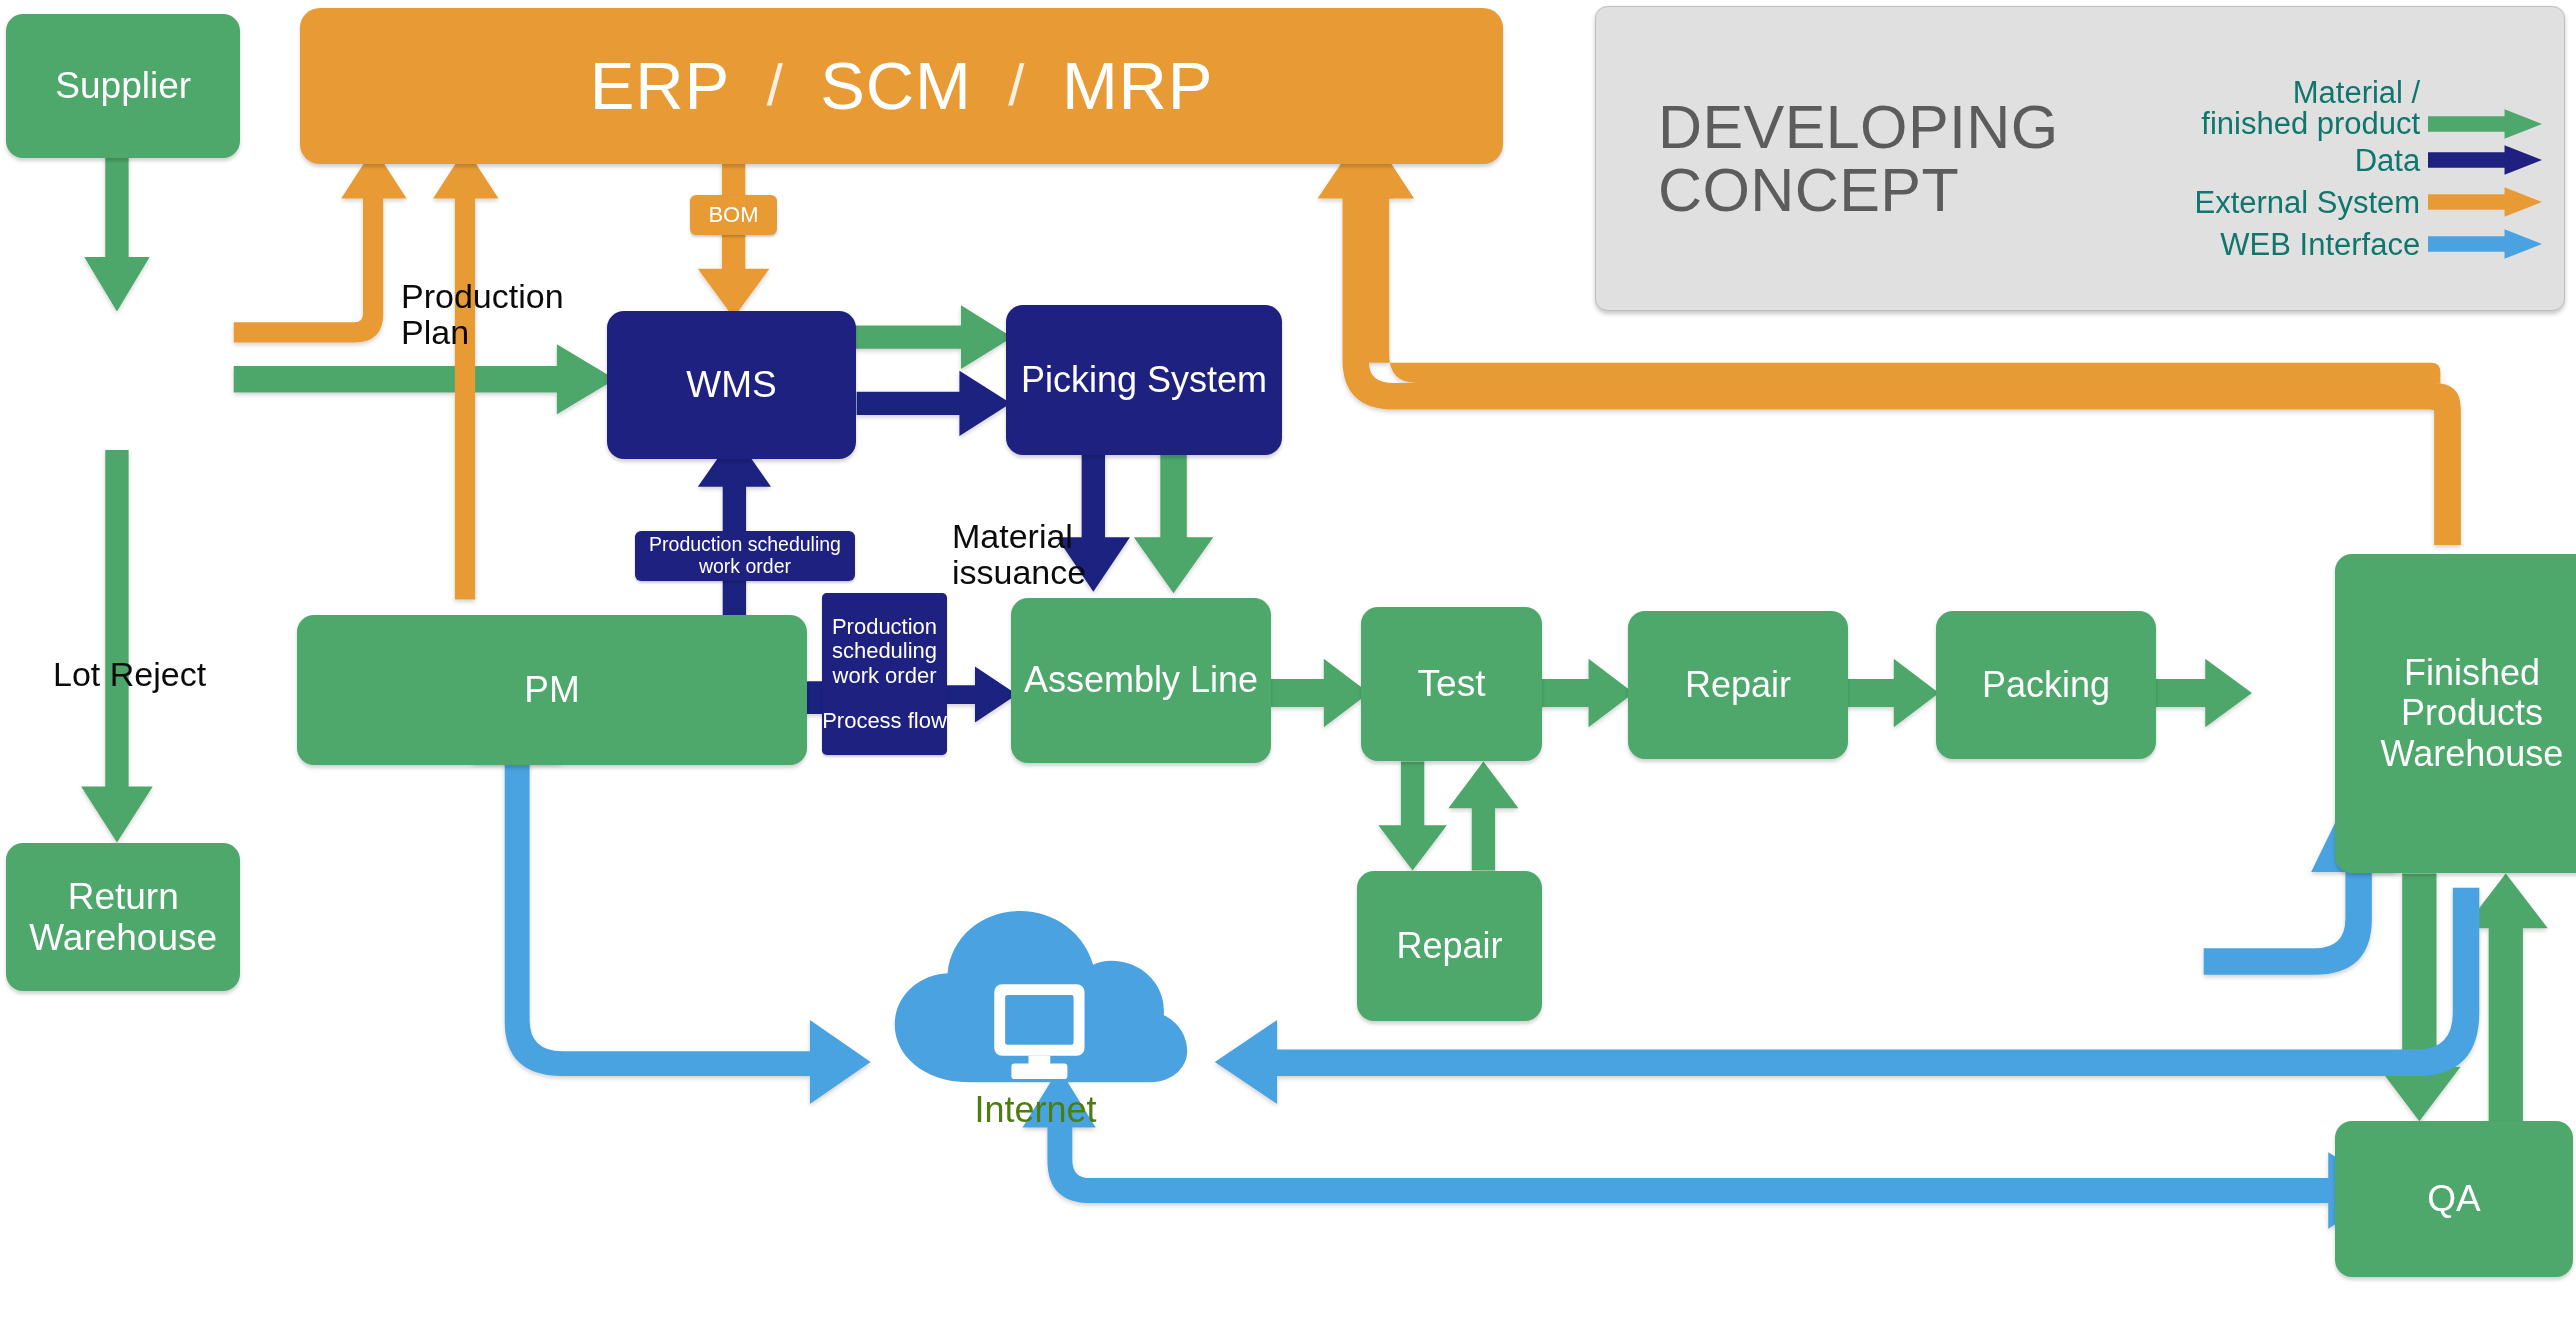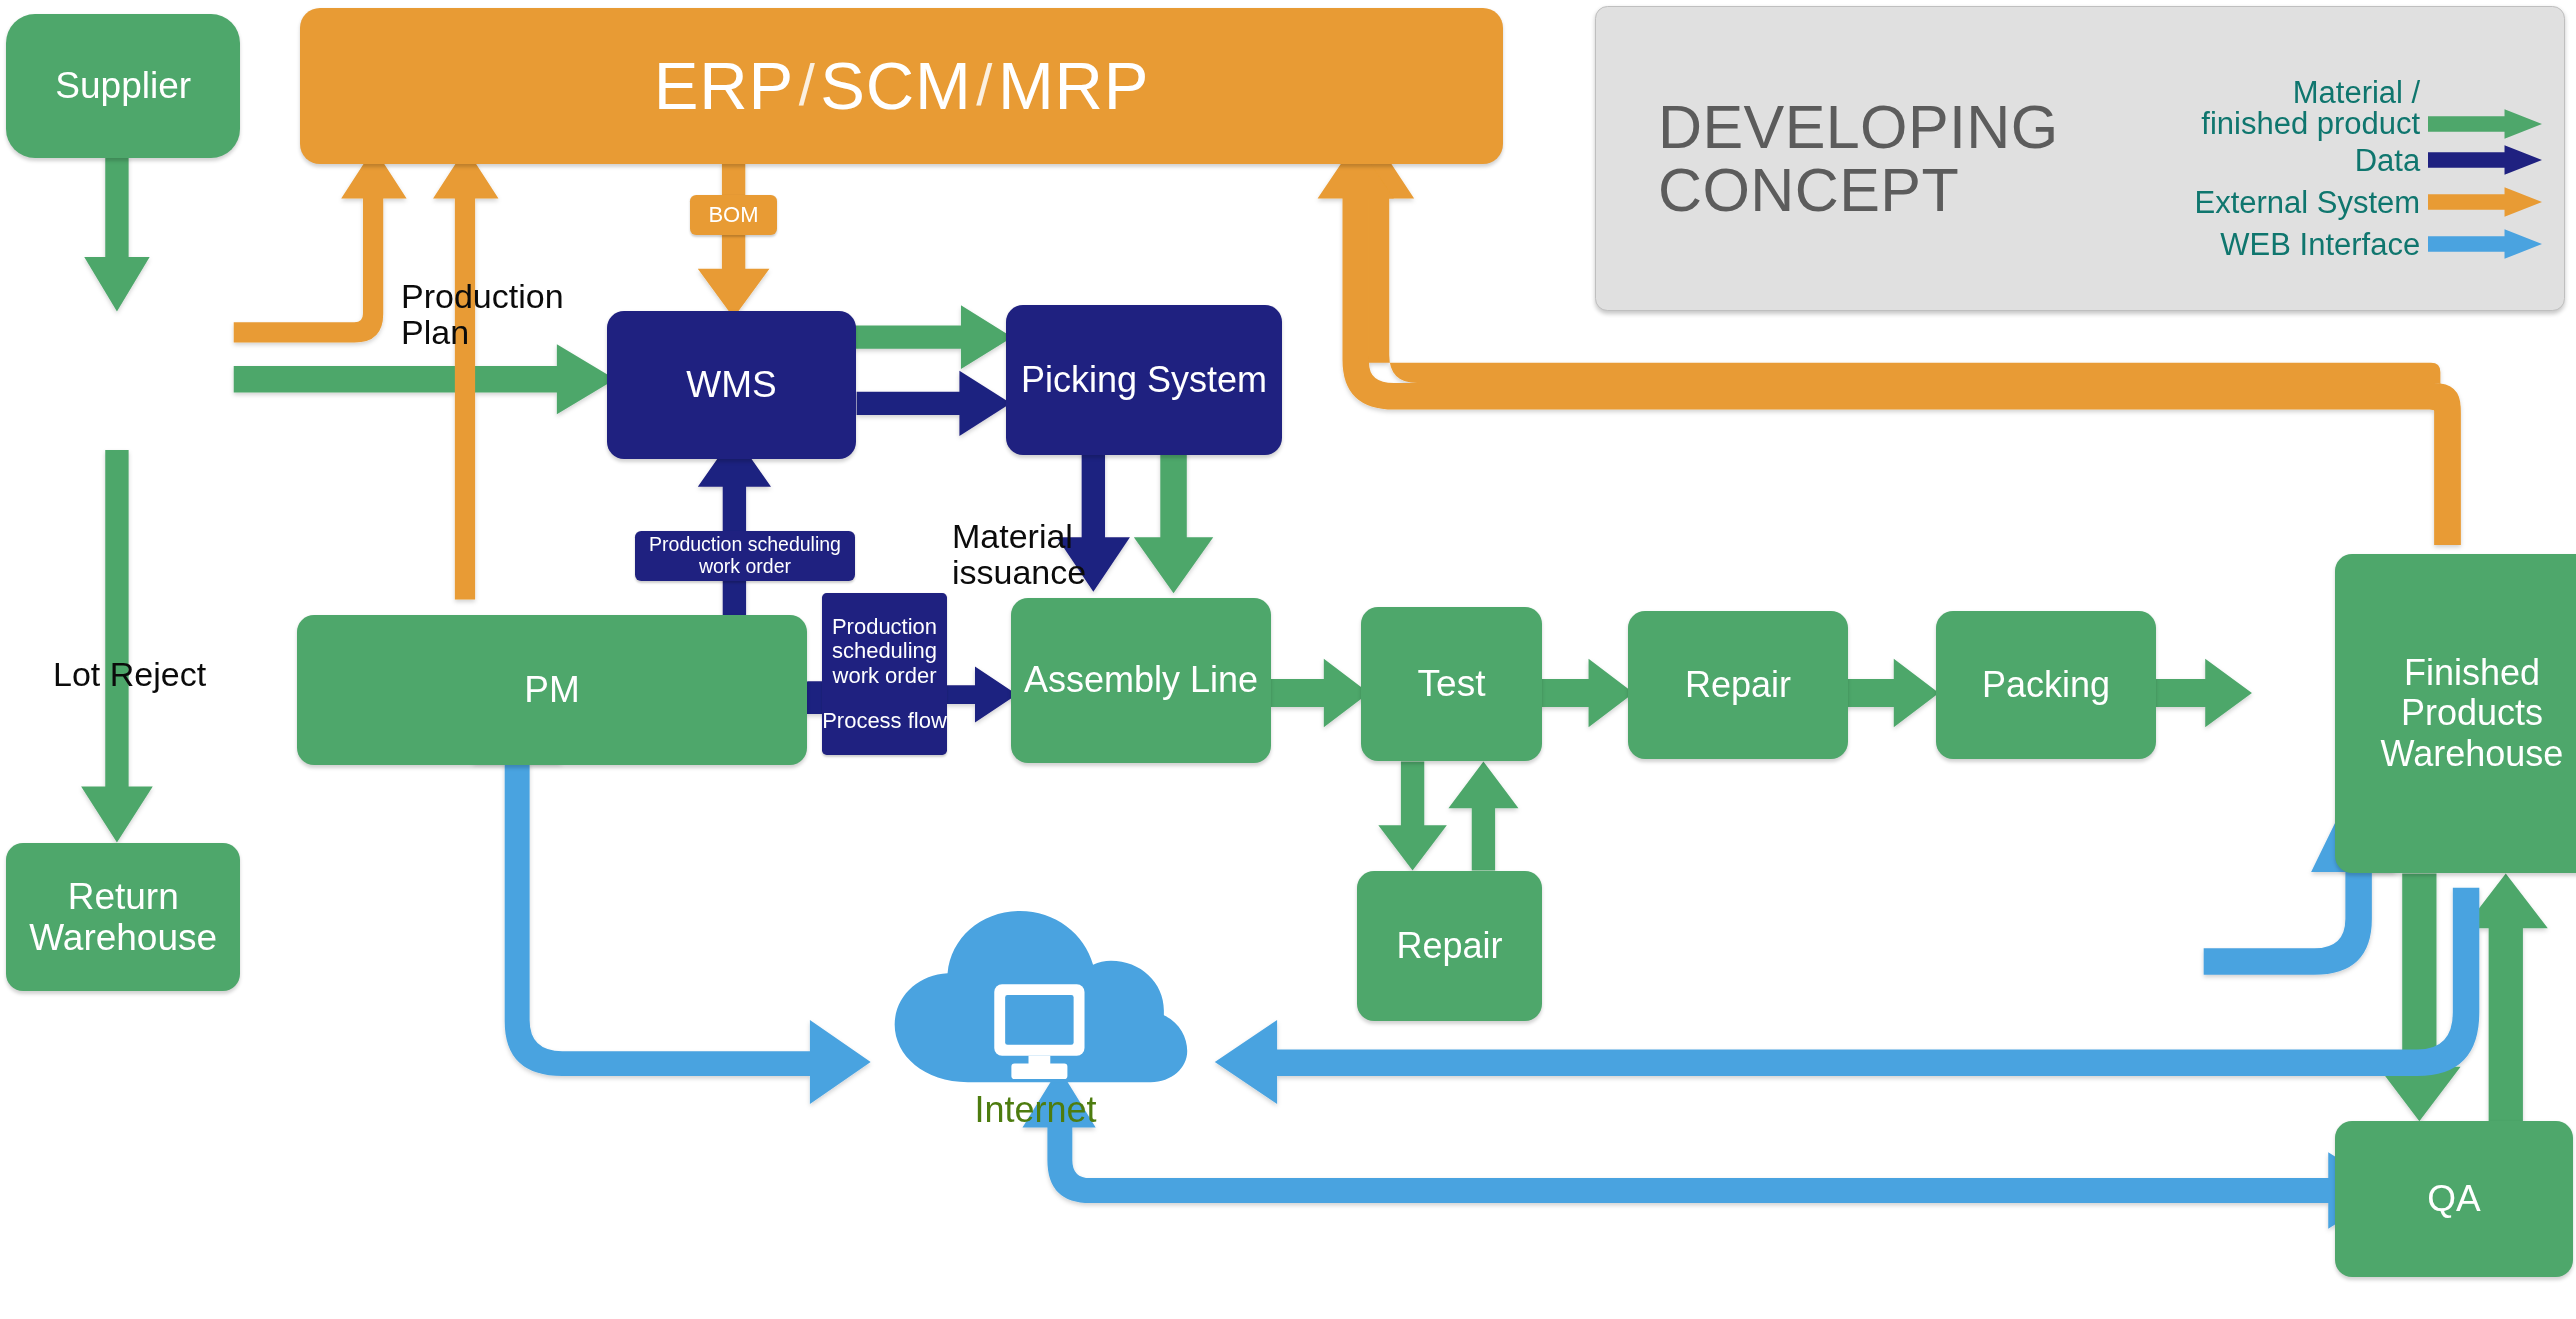--- a/index.html
+++ b/index.html
@@ -19,21 +19,21 @@
     line-height:1.12;
     z-index:5;
   }
   .green{background:#4EA76B;}
   .navy {background:#1F2180;}
   .orange{background:#E89B34;}
 
   .node-label{display:block;white-space:pre-line;}
 
   
-  #erp{font-size:67px;letter-spacing:0.8px;border-radius:20px;}
+  #erp{font-size:67px;letter-spacing:0.8px;border-radius:20px;gap:32px;}
   #erp .slash{opacity:.85;font-size:58px;padding:0 4.7px;}
   .t46{font-size:36px;}
   .t48{font-size:37px;}
 
   
   .chip{
     position:absolute;z-index:7;box-sizing:border-box;
     display:flex;align-items:center;justify-content:center;text-align:center;
     color:#fff;border-radius:6.2px;line-height:1.12;
     box-shadow:0 1.6px 2.3px rgba(0,0,0,.2);
@@ -138,21 +138,21 @@
 
       <path d="M3150,1300 Q3150,1348 3104,1348 L1640,1348 L1640,1310 L1560,1364 L1640,1418 L1640,1382 L3104,1382 Q3184,1382 3184,1300 L3184,1140 L3150,1140 Z" fill="#4AA3E0"></path>
 
       <path d="M2990,1545 L1400,1545 Q1345,1545 1345,1490 L1345,1448 L1313,1448 L1360,1372 L1407,1448 L1377,1448 L1377,1490 Q1377,1513 1400,1513 L2990,1513 L2990,1480 L3068,1529 L2990,1578 Z" fill="#4AA3E0"></path>
 
       <path d="M3028,1128 L3028,1230 Q3028,1262 2992,1262 L2870,1262 L2870,1294 L2870,1294 L2870,1294 L2870,1294 Z" fill="#4AA3E0" opacity="0"></path>
       <path d="M2968,1120 L3012,1120 L3012,1180 Q3012,1218 2972,1218 L2830,1218 L2830,1252 L2972,1252 Q3046,1252 3046,1180 L3046,1120 L3078,1120 L3007,1040 Z" fill="#4AA3E0"></path>
     </g>
   </svg>
 
-  <div class="node green t48" id="supplier" style="left:6.2px;top:14px;width:234px;height:144px;border-radius:29px;">
+  <div class="node green t48" id="supplier" style="left:6.2px;top:14px;width:234px;height:144px;">
     <span class="node-label">Supplier</span>
   </div>
 
 
   <div class="node green t48" id="return-warehouse" style="left:6.2px;top:843px;width:234px;height:148px;">
     <span class="node-label">Return
 Warehouse</span>
   </div>
 
   <div class="node orange" id="erp" style="left:300px;top:7.8px;width:1203px;height:156px;">

